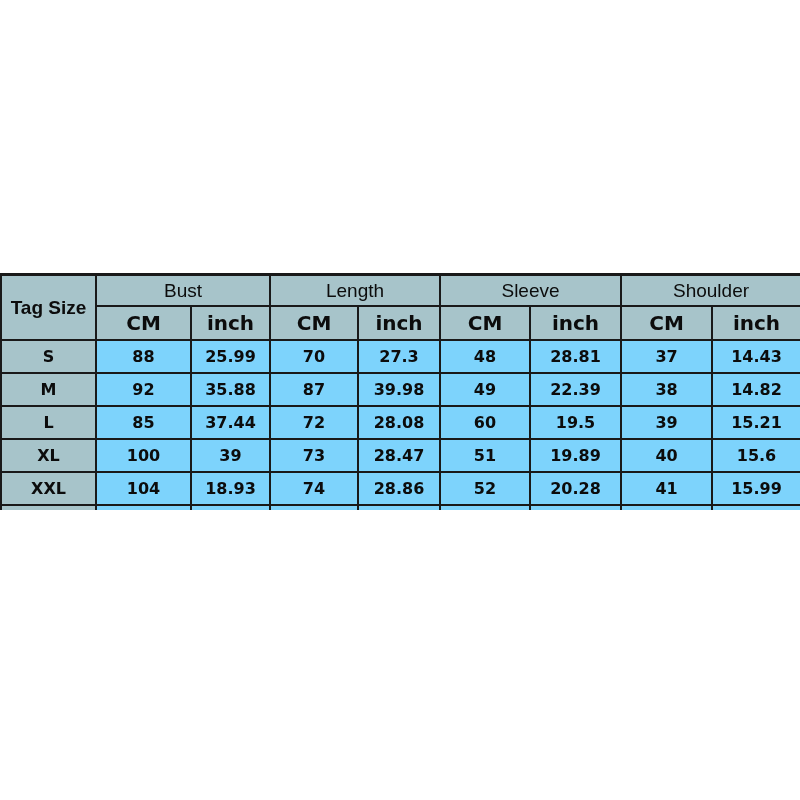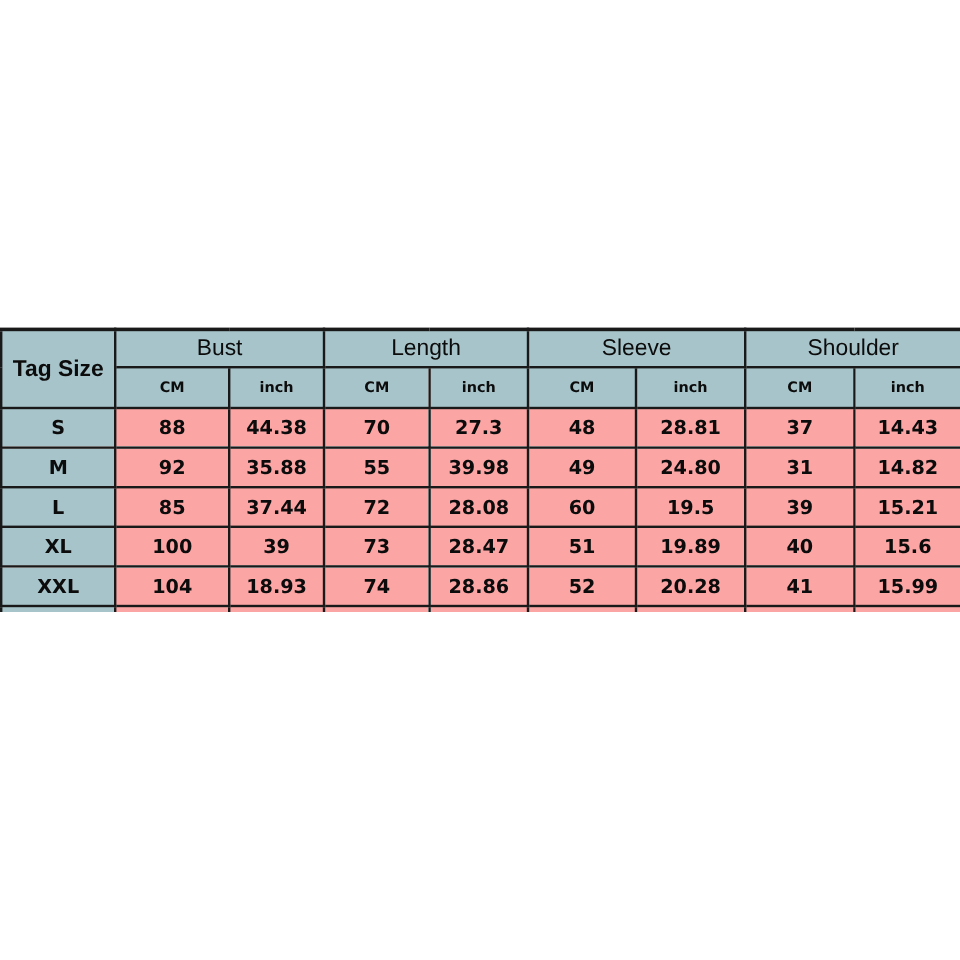--- a/index.html
+++ b/index.html
@@ -40,27 +40,27 @@
   }
   th.group {
     font-family: "Liberation Sans", sans-serif;
     font-weight: normal;
     font-size: 19px;
     height: 29px;
   }
   th.unit {
     font-family: "DejaVu Sans", sans-serif;
     font-weight: bold;
-    font-size: 12px;
+    font-size: 20px;
     height: 32px;
   }
 
   
   tbody td {
-    background: #fca5a5;
+    background: #7dd3fc;
     font-family: "DejaVu Sans", sans-serif;
     font-weight: bold;
     font-size: 16px;
     height: 31px;
   }
   tbody td.size { background: #a7c4ca; }
 
   
   tr.sliver td {
     height: 4px;
@@ -100,37 +100,37 @@
         <th class="unit">CM</th>
         <th class="unit">inch</th>
         <th class="unit">CM</th>
         <th class="unit">inch</th>
       </tr>
     </thead>
     <tbody>
       <tr>
         <td class="size">S</td>
         <td>88</td>
-        <td>44.38</td>
+        <td>25.99</td>
         <td>70</td>
         <td>27.3</td>
         <td>48</td>
         <td>28.81</td>
         <td>37</td>
         <td>14.43</td>
       </tr>
       <tr>
         <td class="size">M</td>
         <td>92</td>
         <td>35.88</td>
-        <td>55</td>
+        <td>87</td>
         <td>39.98</td>
         <td>49</td>
-        <td>24.80</td>
-        <td>31</td>
+        <td>22.39</td>
+        <td>38</td>
         <td>14.82</td>
       </tr>
       <tr>
         <td class="size">L</td>
         <td>85</td>
         <td>37.44</td>
         <td>72</td>
         <td>28.08</td>
         <td>60</td>
         <td>19.5</td>

